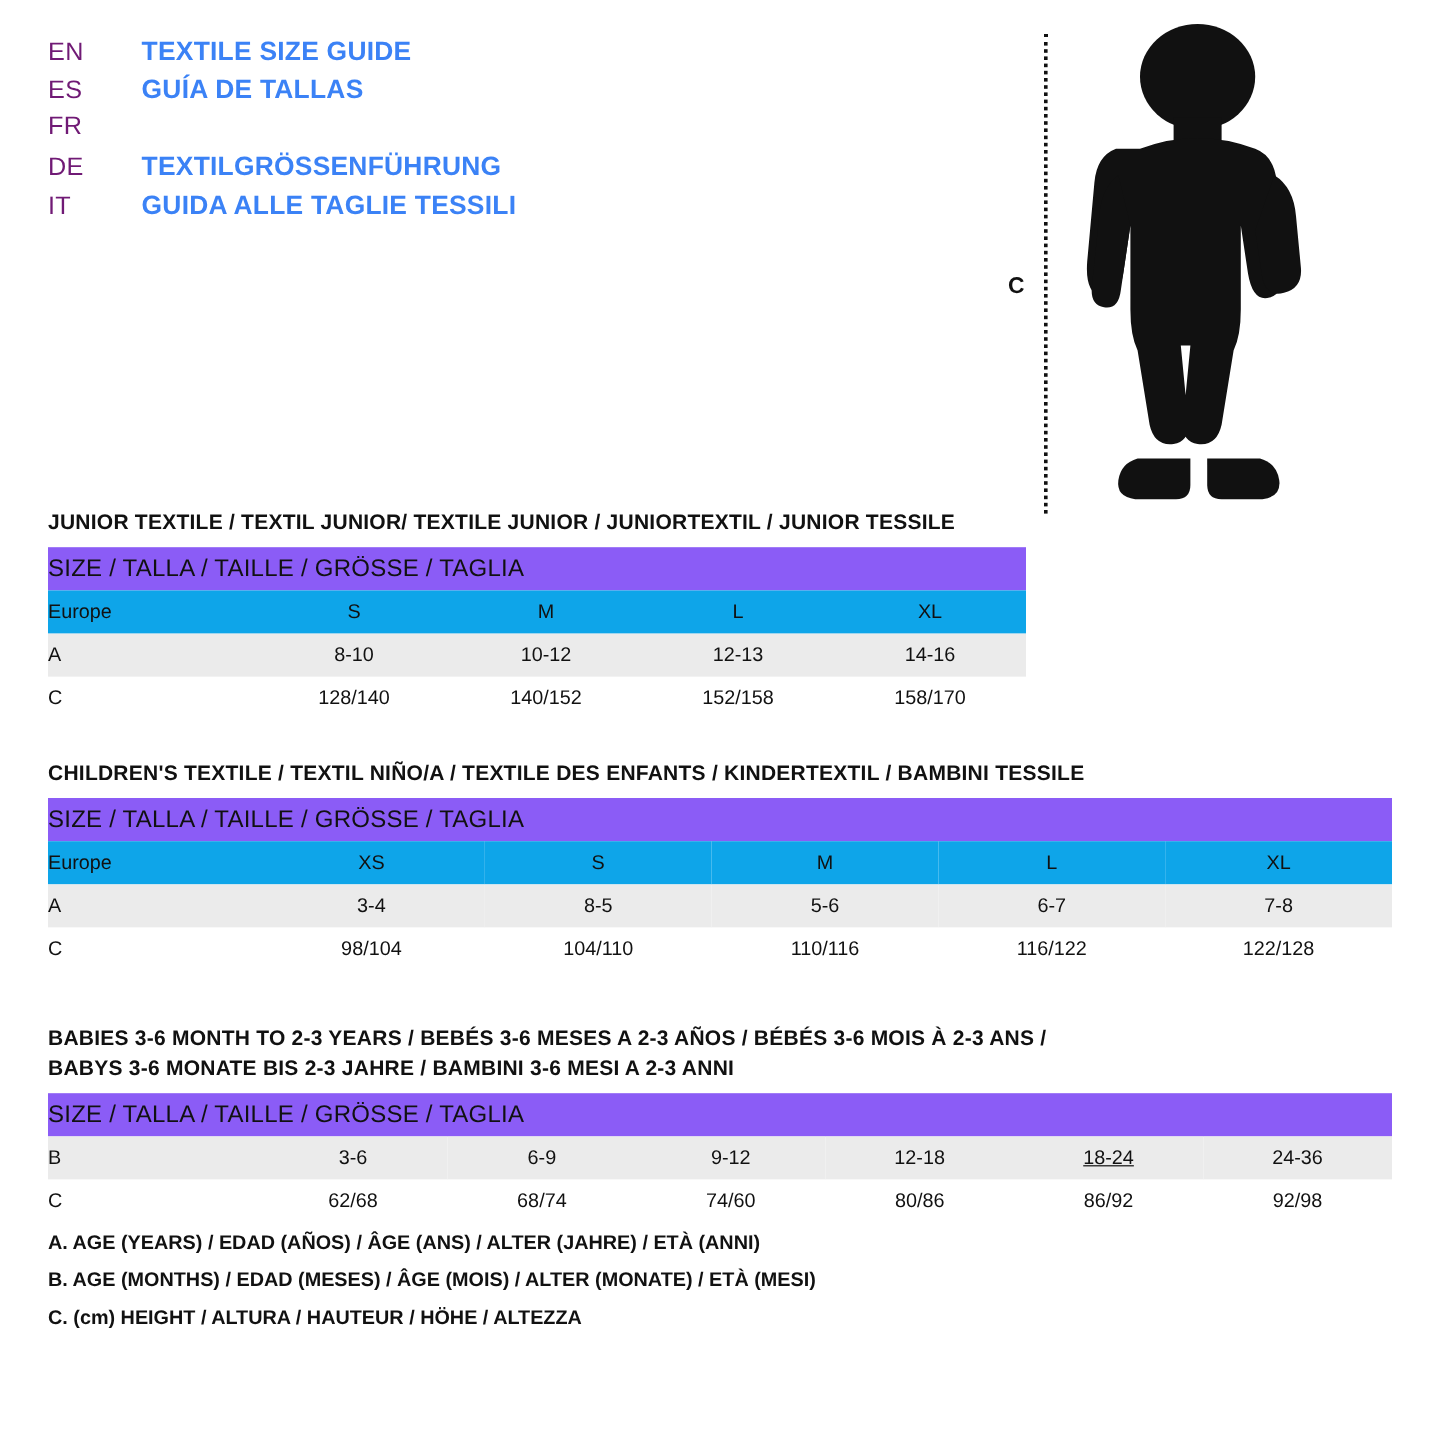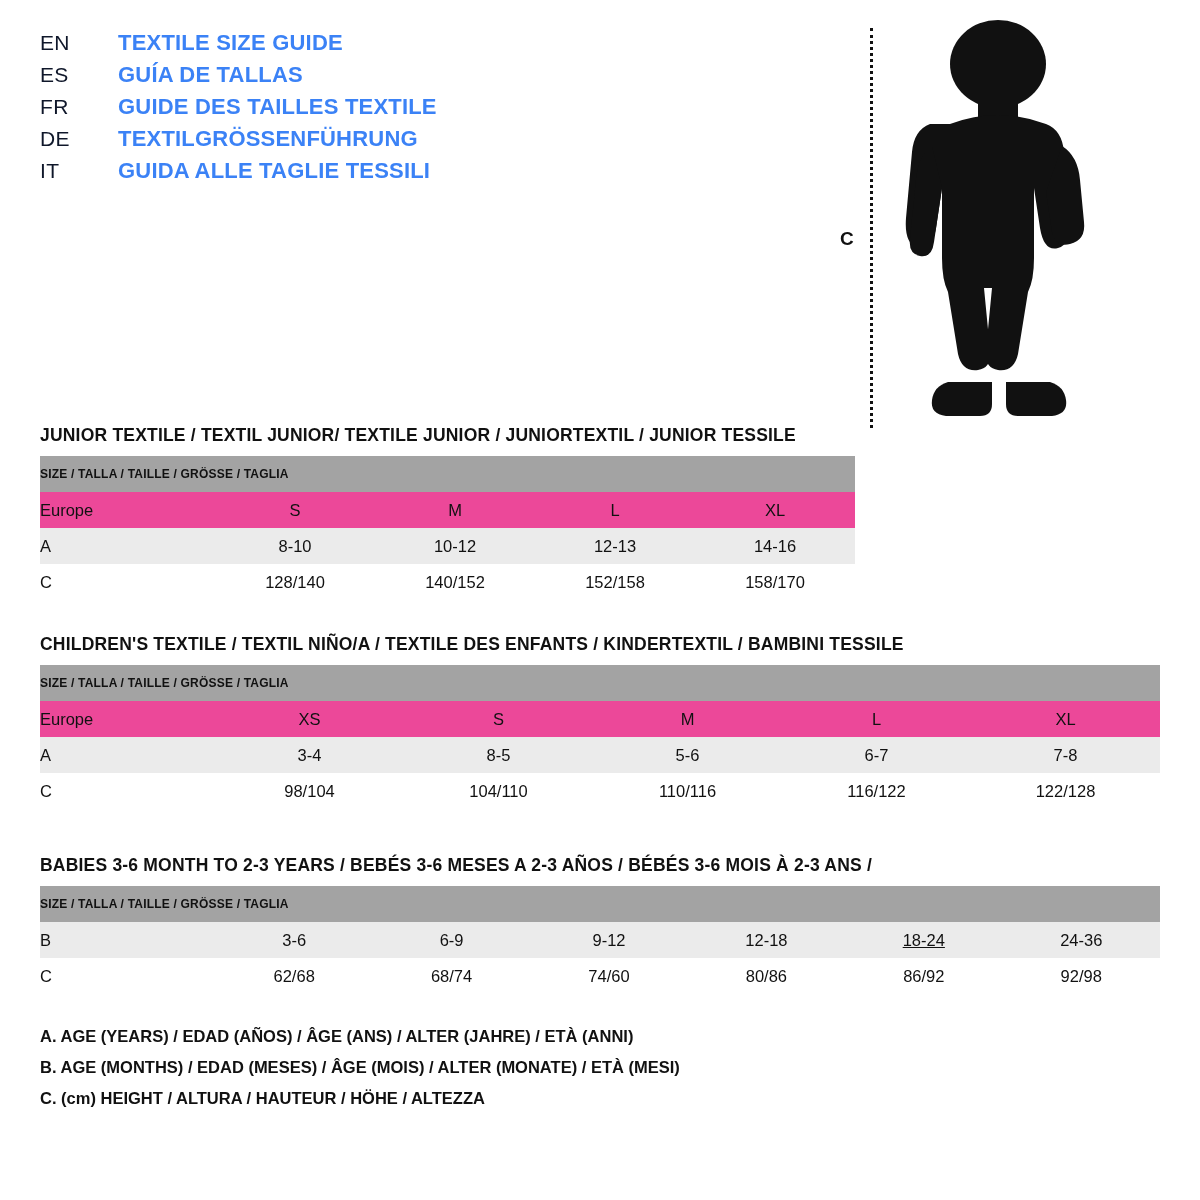--- a/index.html
+++ b/index.html
@@ -32,21 +32,21 @@
   .lang-row {
     display: flex;
     align-items: baseline;
     height: 32px;
   }
   .lang-code {
     width: 78px;
     font-size: 21px;
     font-weight: 400;
     letter-spacing: 0.3px;
-    color: #0f172a;
+    color: #701a75;
   }
   .lang-text {
     font-size: 22px;
     font-weight: 700;
     letter-spacing: 0.2px;
     color: #3b82f6;
     text-transform: uppercase;
   }
 
   
@@ -102,43 +102,43 @@
     border-collapse: collapse;
     font-size: 16.5px;
     color: #111;
   }
   table.size-table td {
     padding: 6px 0 6px 0;
     height: 24px;
     vertical-align: middle;
   }
   .hdr-row td {
-    background: #a3a3a3;
-    font-weight: 700;
-    font-size: 12px;
+    background: #8b5cf6;
+    font-weight: 400;
+    font-size: 20px;
     letter-spacing: 0.2px;
     padding-left: 6px;
   }
   .row-shade td {
     background: #ebebeb;
   }
   .row-plain td {
     background: #ffffff;
   }
   .label-cell {
     padding-left: 6px;
     text-align: left;
     font-weight: 400;
   }
   .val-cell {
     text-align: center;
     font-weight: 400;
   }
   .europe-row td {
-    background: #ec4899;
+    background: #0ea5e9;
     font-weight: 400;
   }
   .europe-row .val-cell {
     font-weight: 400;
   }
 
   
   .legend {
     position: absolute;
     left: 40px;
@@ -164,21 +164,20 @@
     <div class="lang-row">
       <span class="lang-code">EN</span>
       <span class="lang-text">TEXTILE SIZE GUIDE</span>
     </div>
     <div class="lang-row">
       <span class="lang-code">ES</span>
       <span class="lang-text">GUÍA DE TALLAS</span>
     </div>
     <div class="lang-row">
       <span class="lang-code">FR</span>
-      <span class="lang-text">GUIDE DES TAILLES TEXTILE</span>
     </div>
     <div class="lang-row">
       <span class="lang-code">DE</span>
       <span class="lang-text">TEXTILGRÖSSENFÜHRUNG</span>
     </div>
     <div class="lang-row">
       <span class="lang-code">IT</span>
       <span class="lang-text">GUIDA ALLE TAGLIE TESSILI</span>
     </div>
   </div>
@@ -269,20 +268,21 @@
         <td class="val-cell">116/122</td>
         <td class="val-cell">122/128</td>
       </tr>
     </tbody>
       </table>
   </div>
 
   <div class="section" style="top:855px;">
     <div class="section-title">
       <span>BABIES 3-6 MONTH TO 2-3 YEARS / BEBÉS 3-6 MESES A 2-3 AÑOS / BÉBÉS 3-6 MOIS À 2-3 ANS /</span>
+      <span class="line2">BABYS 3-6 MONATE BIS 2-3 JAHRE / BAMBINI 3-6 MESI A 2-3 ANNI</span>
     </div>
     <table class="size-table" style="width:1120px;">
       <tbody>
           <tr class="hdr-row">
         <td colspan="7">SIZE / TALLA / TAILLE / GRÖSSE / TAGLIA</td>
       </tr>
       <tr class="row-shade">
         <td class="label-cell" style="width:175px;">B</td>
         <td class="val-cell" style="width:157px;">3-6</td>
         <td class="val-cell" style="width:157px;">6-9</td>

